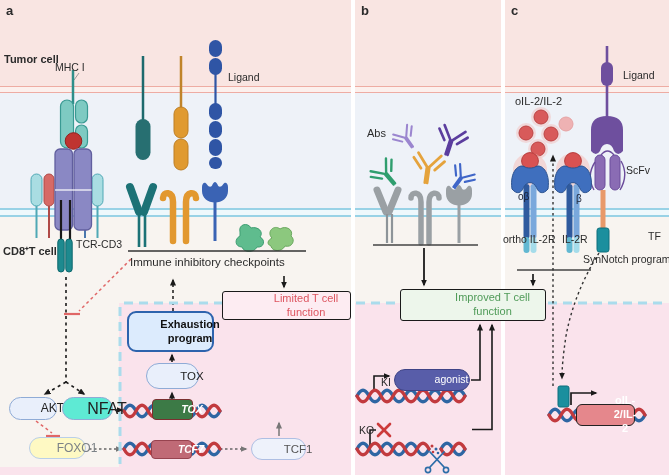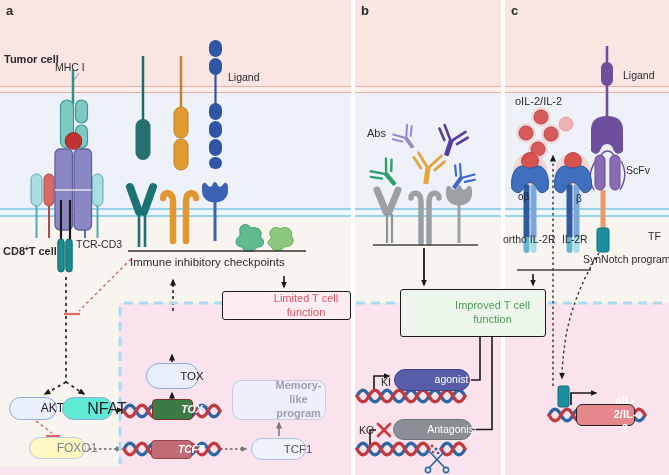--- a/index.html
+++ b/index.html
@@ -250,36 +250,35 @@
 
   <div class="lbl bold" style="left:6px;top:4px;font-size:13px;">a</div>
   <div class="lbl bold" style="left:4px;top:54px;font-size:11px;">Tumor cell</div>
   <div class="lbl" style="left:55px;top:62px;">MHC I</div>
   <div class="lbl" style="left:228px;top:72px;">Ligand</div>
   <div class="lbl bold" style="left:3px;top:246px;font-size:11px;">CD8⁺T cell</div>
   <div class="lbl" style="left:76px;top:239px;">TCR-CD3</div>
   <div class="lbl" style="left:130px;top:257px;font-size:11.5px;">Immune inhibitory checkpoints</div>
 
   <div class="bx" style="left:222px;top:291px;width:129px;height:29px;border:1.6px solid #1a1a1a;border-radius:3px;background:#fdecf2;color:#dd5560;font-size:11px;">Limited T cell function</div>
+  <div class="bx bold" style="left:127px;top:311px;width:87px;height:41px;border:2px solid #2d63ad;border-radius:9px;background:#dcebfd;color:#111;font-size:11px;">Exhaustion program</div>
   <div class="bx" style="left:146px;top:363px;width:53px;height:26px;border:1.4px solid #8fabd6;border-radius:13px;background:#e9effb;font-size:11.5px;color:#222;">TOX</div>
   <div class="bx" style="left:9px;top:397px;width:48px;height:23px;border:1.4px solid #8fabd6;border-radius:11.5px;background:#e9effb;font-size:12px;color:#222;">AKT</div>
   <div class="bx" style="left:62px;top:397px;width:51px;height:23px;border:1.4px solid #8fabd6;border-radius:11.5px;background:#5eead4;font-size:16px;color:#222;">NFAT</div>
   <div class="bx" style="left:29px;top:437px;width:57px;height:22px;border:1.3px solid #b9cfe8;border-radius:11px;background:#fef9c3;font-size:12px;color:#7c8287;">FOXO1</div>
   <div class="bx" style="left:251px;top:438px;width:55px;height:22px;border:1.3px solid #aebfe3;border-radius:11px;background:#eef2fb;font-size:11.5px;color:#555;">TCF1</div>
-  <div class="bx bold" style="left:232px;top:380px;width:94px;height:40px;border:1.5px solid #c5cbe9;border-radius:9px;background:#edeffa;color:#9ba1b2;font-size:11px;">Memory-like program</div>
   <div class="bx bold" style="left:152px;top:399px;width:37px;height:21px;background:#3c7a46;border:1.5px solid #7b3030;border-radius:4px;color:#fff;font-size:10.5px;font-style:italic;">TOX</div>
   <div class="bx bold" style="left:151px;top:440px;width:41px;height:19px;background:#c06a76;border:1.5px solid #97434f;border-radius:4px;color:#fff;font-size:10.5px;font-style:italic;text-align:right;">TCF7</div>
 
   <div class="lbl bold" style="left:361px;top:4px;font-size:13px;">b</div>
   <div class="lbl" style="left:367px;top:128px;font-size:11px;">Abs</div>
-  <div class="bx" style="left:400px;top:289px;width:146px;height:48px;border:1.6px solid #1a1a1a;border-radius:3px;background:#edf6eb;color:#4f9b58;font-size:11px;">Improved T cell function</div>
+  <div class="bx" style="left:400px;top:289px;width:146px;height:32px;border:1.6px solid #1a1a1a;border-radius:3px;background:#edf6eb;color:#4f9b58;font-size:11px;">Improved T cell function</div>
   <div class="lbl" style="left:349px;top:377px;margin-left:32px;">KI</div>
   <div class="lbl" style="left:359px;top:425px;">KO</div>
   <div class="bx" style="left:394px;top:369px;width:76px;height:22px;border:1px solid #3f4486;border-radius:11px;background:#585da9;color:#fff;font-size:10.5px;">agonist</div>
-  <div class="bx" style="left:393px;top:419px;width:79px;height:21px;border:1px solid #6e7277;border-radius:10.5px;background:#8a8f95;color:#fff;font-size:10.5px;">Antagonist</div>
 
   <div class="lbl bold" style="left:511px;top:4px;font-size:13px;">c</div>
   <div class="lbl" style="left:623px;top:70px;">Ligand</div>
   <div class="lbl" style="left:515px;top:96px;font-size:11px;">oIL-2/IL-2</div>
   <div class="lbl" style="left:518px;top:192px;font-size:10px;color:#1a2033;">oβ</div>
   <div class="lbl" style="left:576px;top:194px;font-size:10px;color:#1a2033;">β</div>
   <div class="lbl" style="left:503px;top:234px;">ortho IL-2R</div>
   <div class="lbl" style="left:562px;top:234px;">IL-2R</div>
   <div class="lbl" style="left:626px;top:165px;">ScFv</div>
   <div class="lbl" style="left:612px;top:231px;margin-left:36px;">TF</div>

